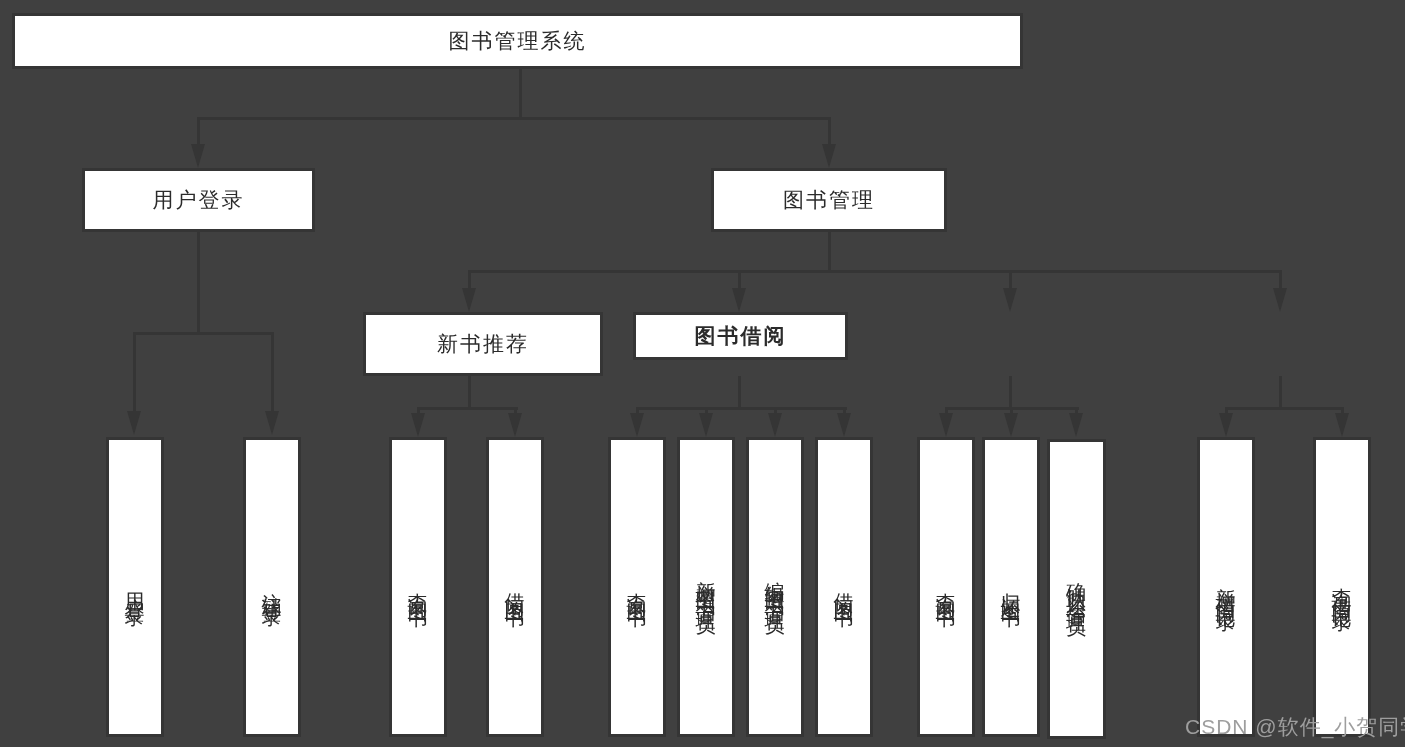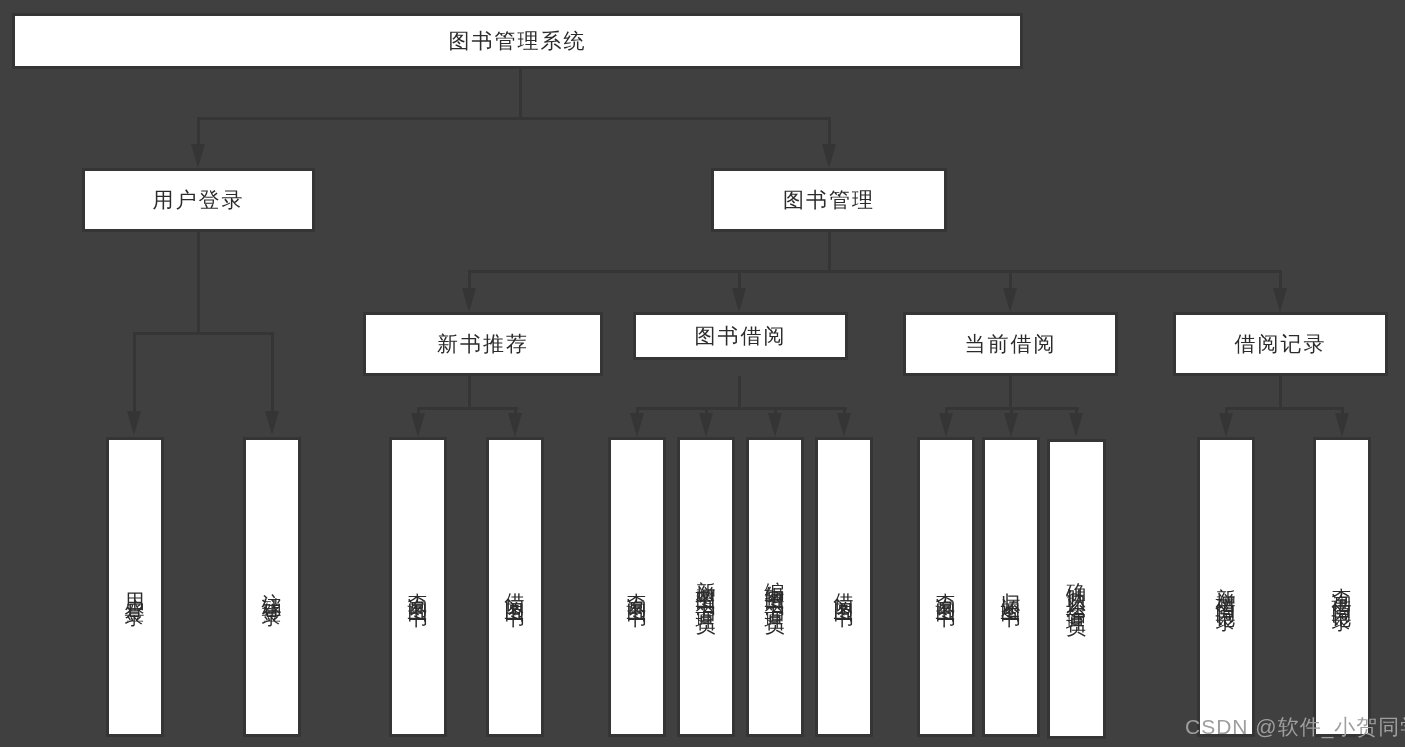--- a/index.html
+++ b/index.html
@@ -87,23 +87,21 @@
   <div class="vline" style="left:468px; top:270px; height:22px;"></div>
   <div class="arrow-down" style="left:462px; top:288px;"></div>
   <div class="vline" style="left:738px; top:270px; height:22px;"></div>
   <div class="arrow-down" style="left:732px; top:288px;"></div>
   <div class="vline" style="left:1009px; top:270px; height:22px;"></div>
   <div class="arrow-down" style="left:1003px; top:288px;"></div>
   <div class="vline" style="left:1279px; top:270px; height:22px;"></div>
   <div class="arrow-down" style="left:1273px; top:288px;"></div>
 
   <div class="node" style="left:363px; top:312px; width:240px; height:64px;">新书推荐</div>
-  <div class="node" style="left:633px; top:312px; width:215px; height:48px;">图书借阅</div>
-  <div class="node" style="left:903px; top:312px; width:215px; height:64px;">当前借阅</div>
-  <div class="node" style="left:1173px; top:312px; width:215px; height:64px;">借阅记录</div>
+  <div class="node" style="left:633px; top:312px; width:215px; height:48px;font-weight:bold;">图书借阅</div>
 
   <div class="vline" style="left:468px; top:376px; height:34px;"></div>
   <div class="hline" style="left:417px; top:407px; width:101px;"></div>
   <div class="vline" style="left:417px; top:407px; height:10px;"></div>
   <div class="arrow-down" style="left:411px; top:413px;"></div>
   <div class="vline" style="left:514px; top:407px; height:10px;"></div>
   <div class="arrow-down" style="left:508px; top:413px;"></div>
 
   <div class="vline" style="left:738px; top:376px; height:34px;"></div>
   <div class="hline" style="left:636px; top:407px; width:211px;"></div>

